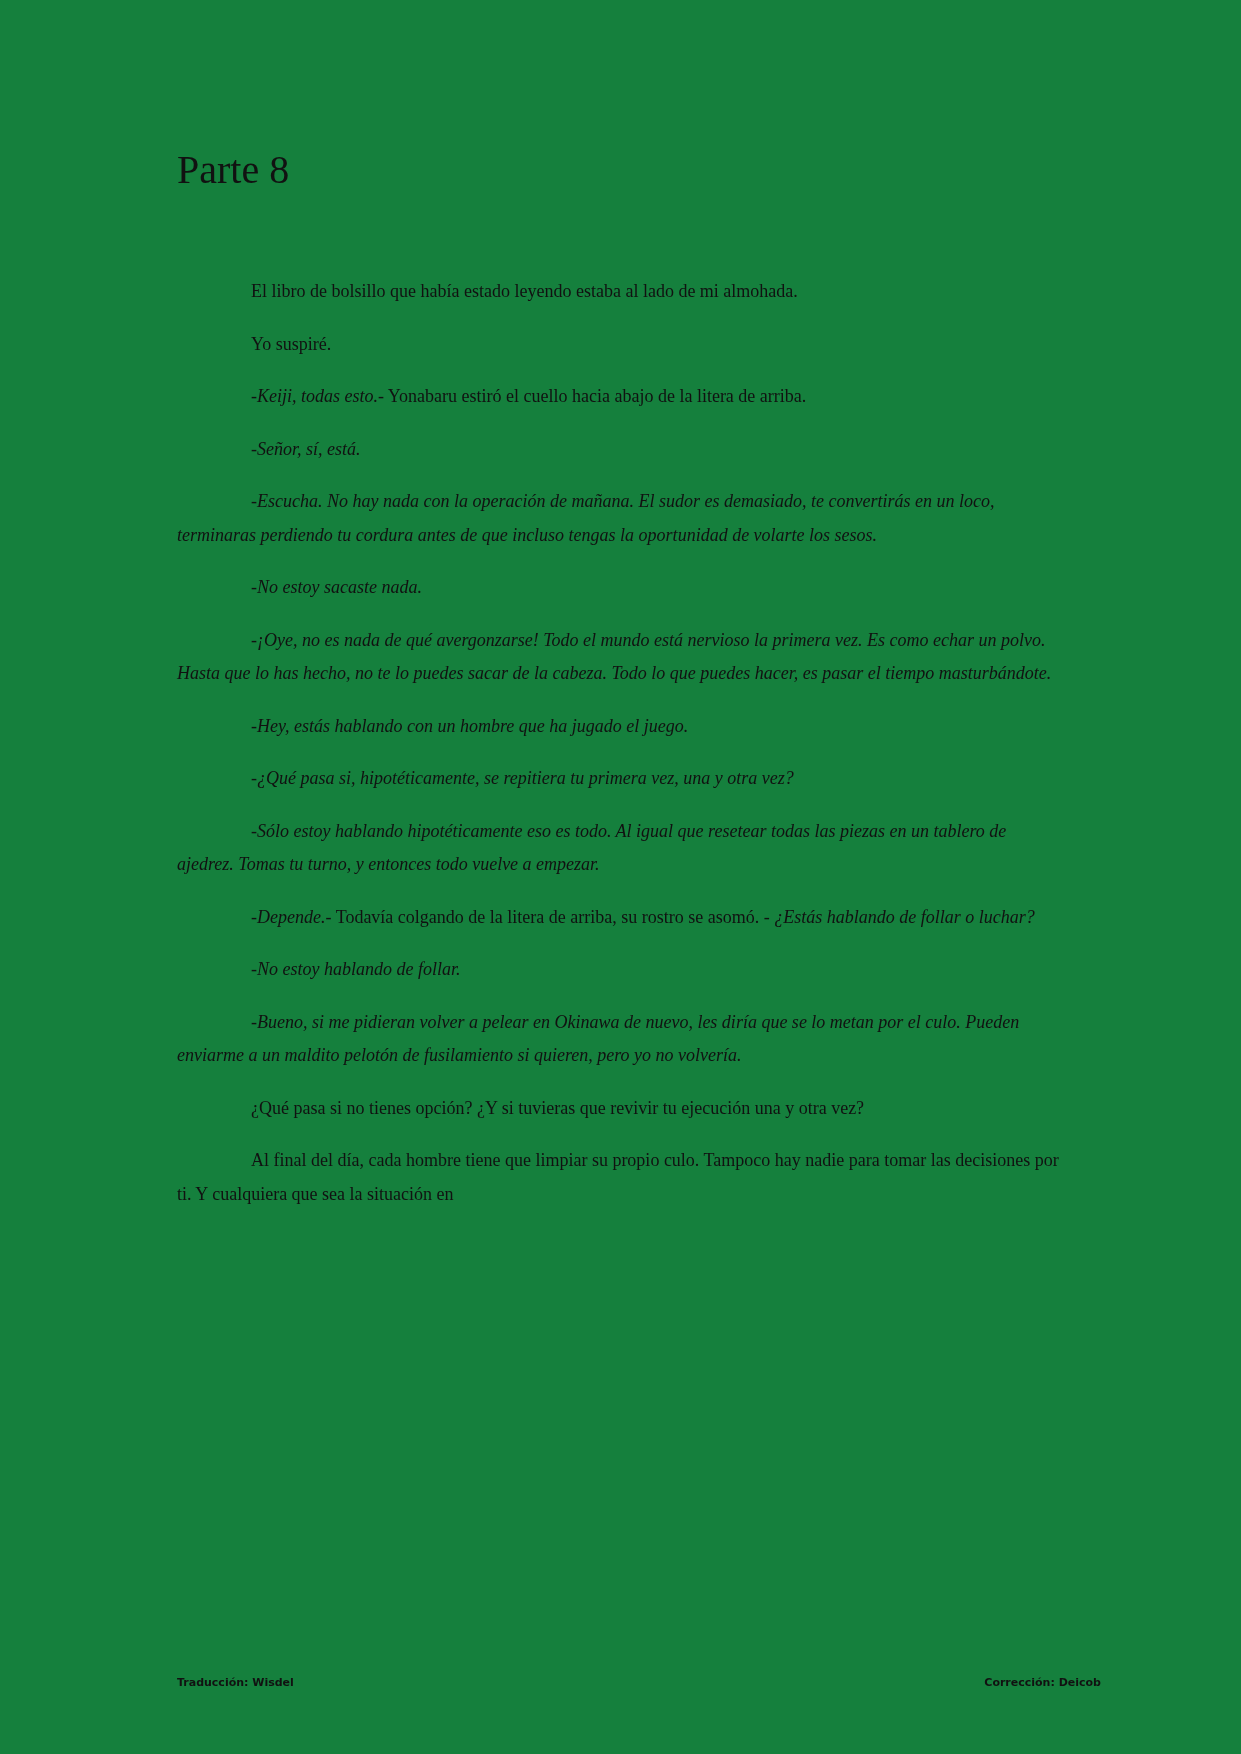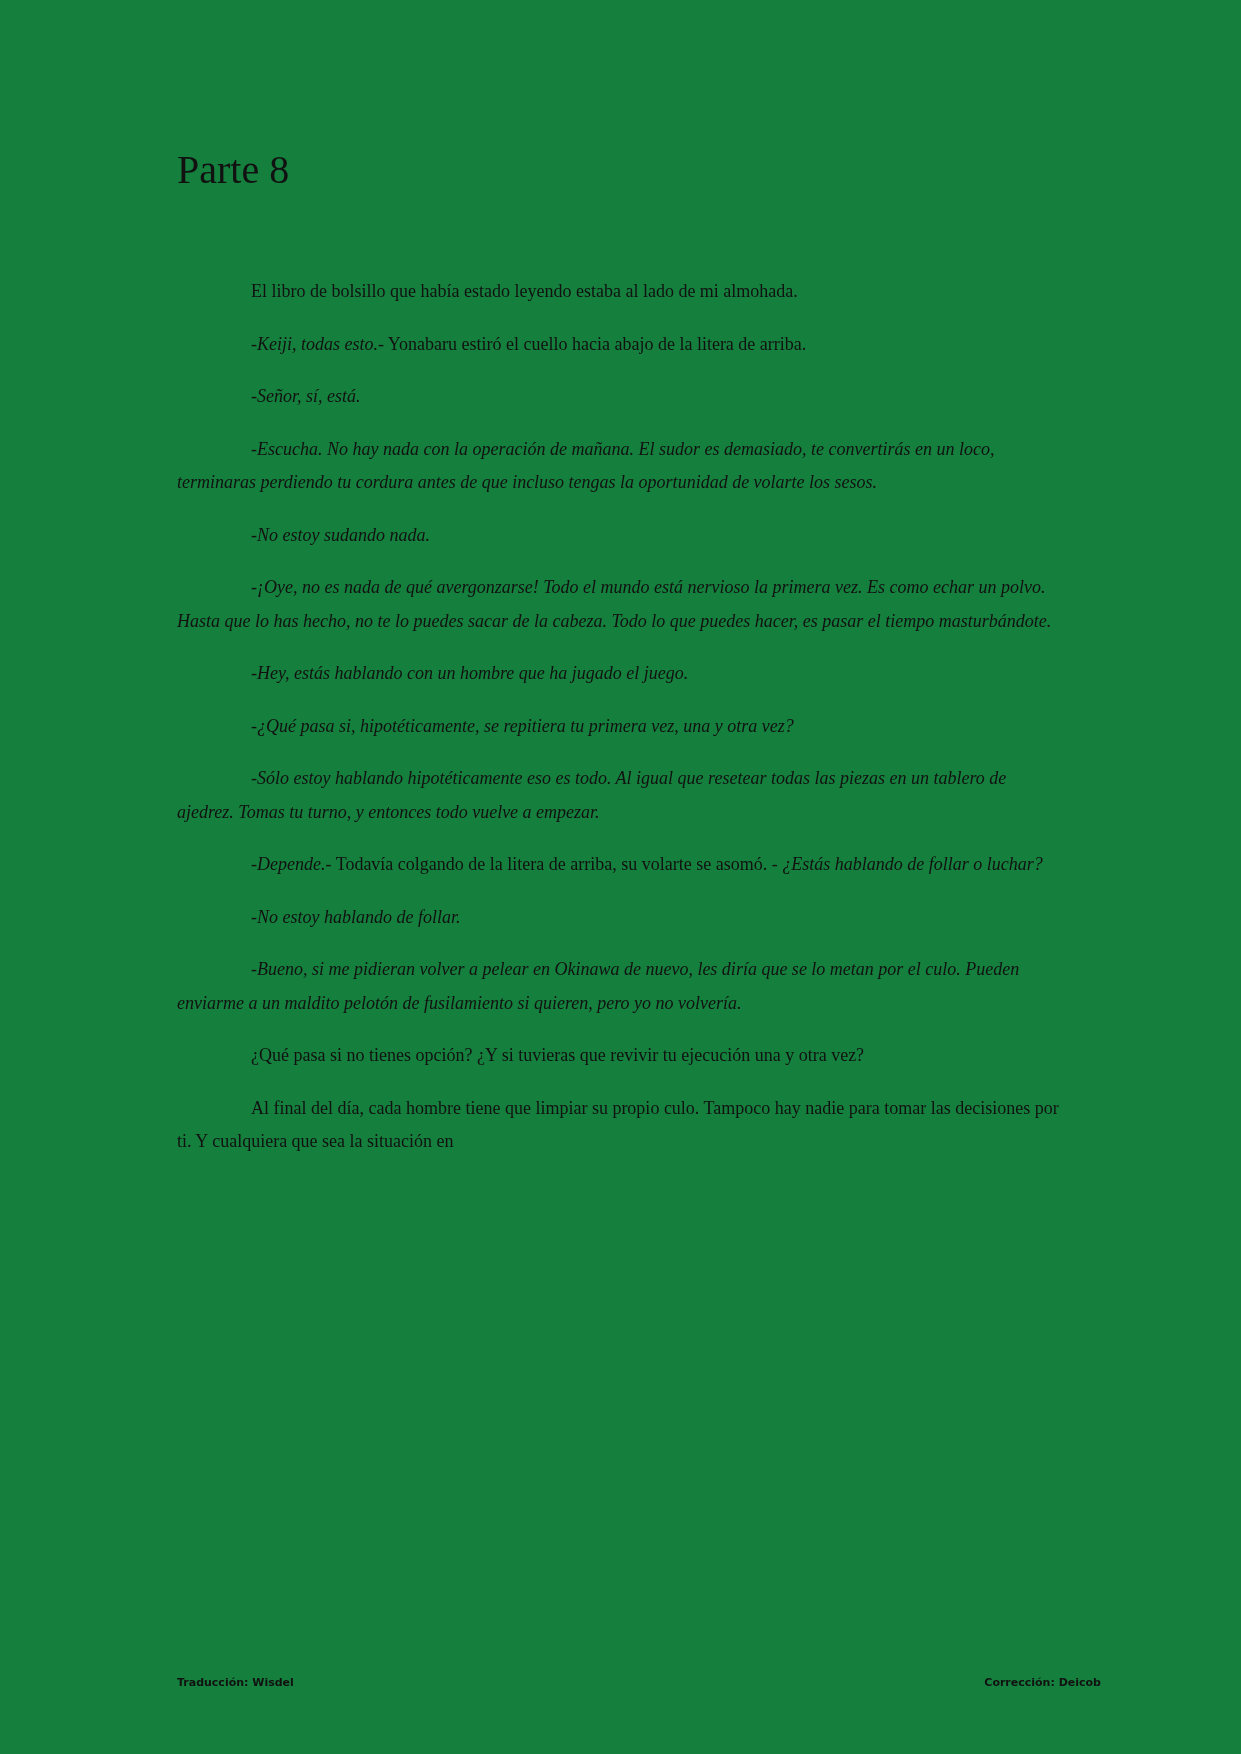--- a/index.html
+++ b/index.html
@@ -66,40 +66,41 @@
 </head>
 <body>
 
 <div class="page">
 
   <h1 class="chapter-title">Parte 8</h1>
 
   <div class="body-text">
     <p class="para"><span>El libro de bolsillo que había estado leyendo estaba al lado de mi almohada.</span></p>
 
+    <p class="para"><span>Yo suspiré.</span></p>
 
     <p class="para"><span class="it">-Keiji, todas esto.</span><span>- Yonabaru estiró el cuello hacia abajo de la litera de arriba.</span></p>
 
     <p class="para"><span class="it">-Señor, sí, está.</span></p>
 
     <p class="para"><span class="it">-Escucha. No hay nada con la operación de mañana. El sudor es demasiado, te convertirás en un loco, terminaras perdiendo tu cordura antes de que incluso tengas la oportunidad de volarte los sesos.</span></p>
 
-    <p class="para"><span class="it">-No estoy sudando nada.</span></p>
+    <p class="para"><span class="it">-No estoy sacaste nada.</span></p>
 
     <p class="para"><span class="it">-¡Oye, no es nada de qué avergonzarse! Todo el mundo está nervioso la primera vez. Es como echar un polvo. Hasta que lo has hecho, no te lo puedes sacar de la cabeza. Todo lo que puedes hacer, es pasar el tiempo masturbándote.</span></p>
 
 
     <p class="para"><span class="it">-Hey, estás hablando con un hombre que ha jugado el juego.</span></p>
 
     <p class="para"><span class="it">-¿Qué pasa si, hipotéticamente, se repitiera tu primera vez, una y otra vez?</span></p>
 
 
     <p class="para"><span class="it">-Sólo estoy hablando hipotéticamente eso es todo. Al igual que resetear todas las piezas en un tablero de ajedrez. Tomas tu turno, y entonces todo vuelve a empezar.</span></p>
 
-    <p class="para"><span class="it">-Depende.</span><span>- Todavía colgando de la litera de arriba, su volarte se asomó. -</span> <span class="it">¿Estás hablando de follar o luchar?</span></p>
+    <p class="para"><span class="it">-Depende.</span><span>- Todavía colgando de la litera de arriba, su rostro se asomó. -</span> <span class="it">¿Estás hablando de follar o luchar?</span></p>
 
     <p class="para"><span class="it">-No estoy hablando de follar.</span></p>
 
     <p class="para"><span class="it">-Bueno, si me pidieran volver a pelear en Okinawa de nuevo, les diría que se lo metan por el culo. Pueden enviarme a un maldito pelotón de fusilamiento si quieren, pero yo no volvería.</span></p>
 
     <p class="para"><span>¿Qué pasa si no tienes opción? ¿Y si tuvieras que revivir tu ejecución una y otra vez?</span></p>
 
     <p class="para"><span>Al final del día, cada hombre tiene que limpiar su propio culo. Tampoco hay nadie para tomar las decisiones por ti. Y cualquiera que sea la situación en</span></p>
   </div>
 

